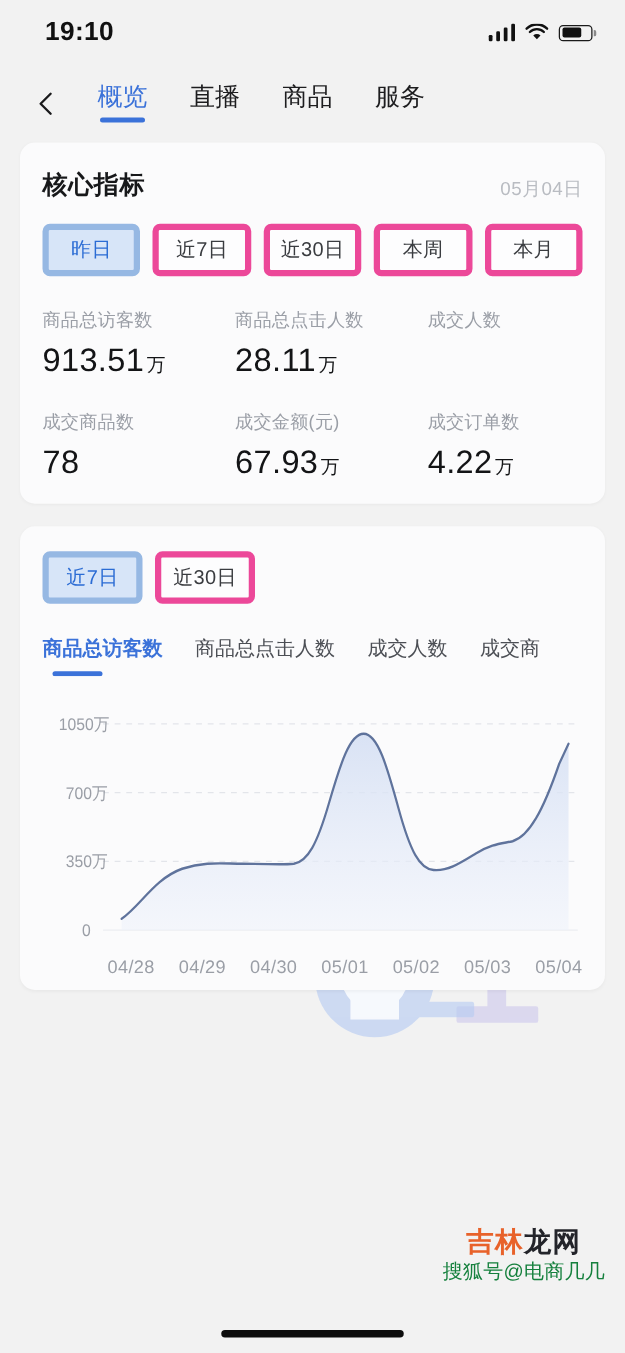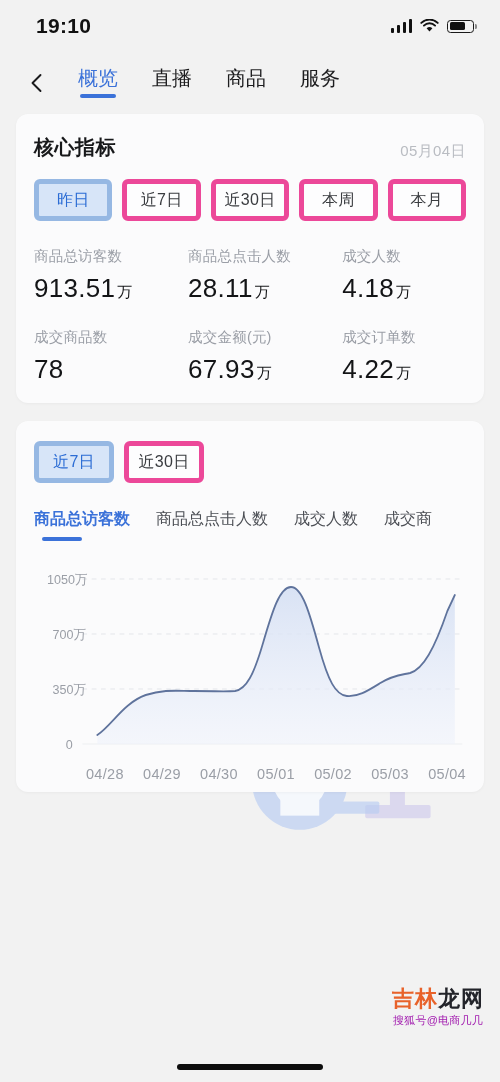--- a/index.html
+++ b/index.html
@@ -134,21 +134,21 @@
   .xaxis span { font-size:14.5px; color:#9a9ea6; letter-spacing:.3px; }
 
   
   .brand {
     position:absolute; right:16px; bottom:56px; z-index:7;
     text-align:center; line-height:1;
   }
   .brand-main { font-size:22px; font-weight:700; letter-spacing:1px; }
   .brand-main .o { color:#e8622a; }
   .brand-main .d { color:#23242a; }
-  .brand-sub { font-size:11px; color:#a21caf; margin-top:5px; letter-spacing:.2px; }
+  .brand-sub { font-size:16px; color:#15803d; margin-top:5px; letter-spacing:.2px; }
 
   .home-indicator {
     position:absolute; left:50%; transform:translateX(-50%); bottom:12px;
     width:146px; height:6px; background:#0d0d0d; border-radius:3px; z-index:7;
   }
 </style>
 </head>
 <body>
 
 <div class="statusbar">
@@ -258,21 +258,20 @@
       <div>
         <div class="metric-label">商品总访客数</div>
         <div class="metric-value"><span>913.51</span><span class="unit">万</span></div>
       </div>
       <div>
         <div class="metric-label">商品总点击人数</div>
         <div class="metric-value"><span>28.11</span><span class="unit">万</span></div>
       </div>
       <div>
         <div class="metric-label">成交人数</div>
-        <div class="metric-value"><span>4.18</span><span class="unit">万</span></div>
       </div>
       <div>
         <div class="metric-label">成交商品数</div>
         <div class="metric-value"><span>78</span><span class="unit"></span></div>
       </div>
       <div>
         <div class="metric-label">成交金额(元)</div>
         <div class="metric-value"><span>67.93</span><span class="unit">万</span></div>
       </div>
       <div>

